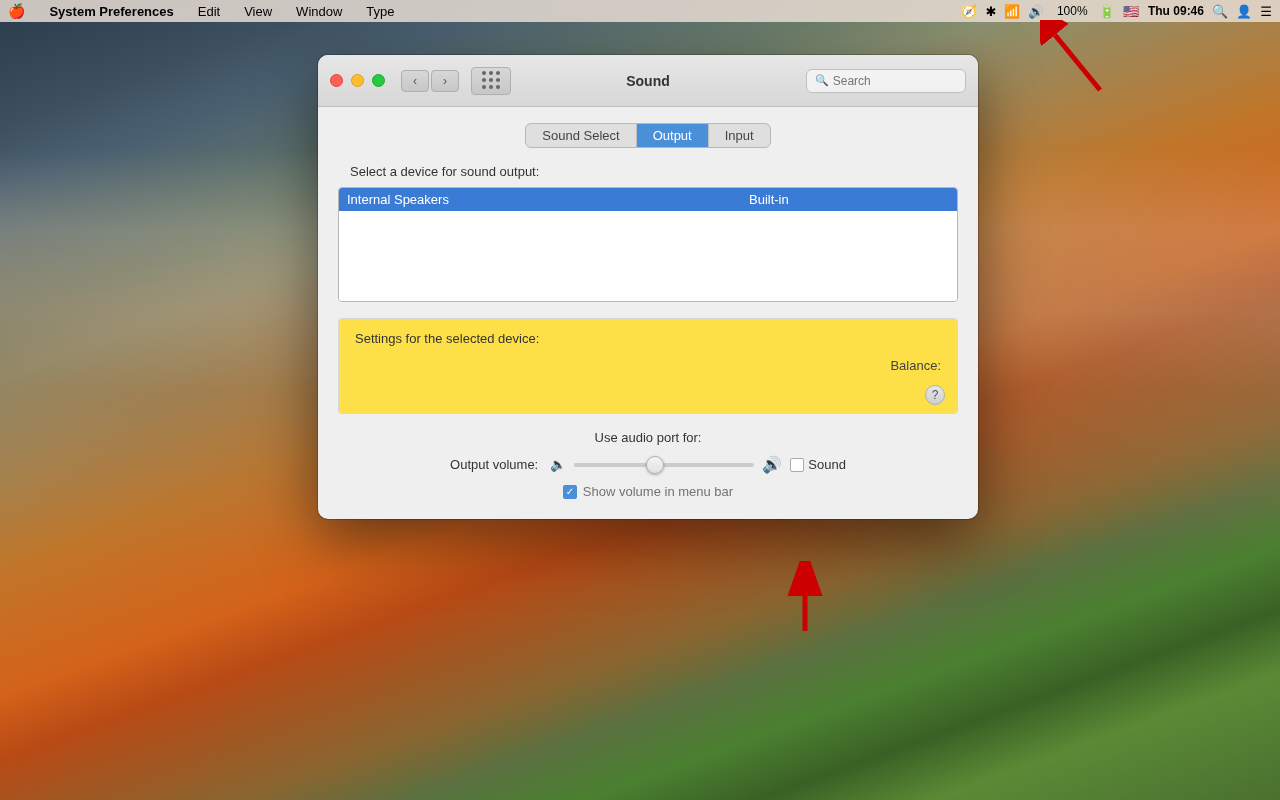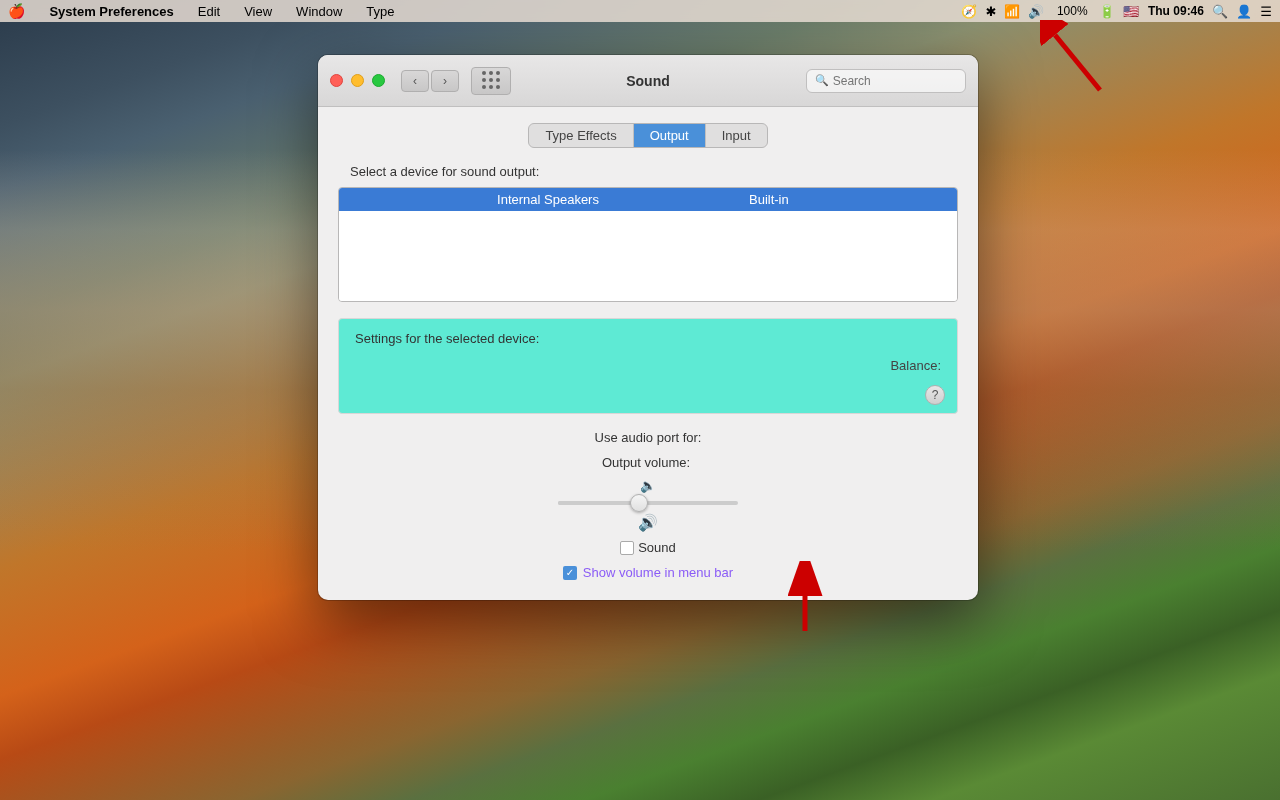--- a/index.html
+++ b/index.html
@@ -316,34 +316,33 @@
     }
     .table-row-selected {
       display: flex;
       background: #3a7bd5;
       padding: 4px 8px;
     }
     .table-row-selected .col-name {
       flex: 1;
       font-size: 13px;
       color: white;
-      text-align: center;
     }
     .table-row-selected .col-type {
       width: 200px;
       font-size: 13px;
       color: white;
     }
     .table-body-empty {
       height: 90px;
     }
 
     
     .settings-section {
-      background: #5eead4;
+      background: #fde047;
       border: 1px solid #d8d7d7;
       border-radius: 4px;
       padding: 12px 16px 40px;
       margin-bottom: 16px;
       position: relative;
     }
     .settings-label {
       font-size: 13px;
       color: #333;
       font-weight: 500;
@@ -446,21 +445,20 @@
       font-size: 16px;
       color: #4a90d9;
     }
 
     .volume-row {
       display: flex;
       align-items: center;
       gap: 8px;
       margin-bottom: 10px;
       justify-content: center;
-      flex-direction: column;
     }
     .volume-label {
       font-size: 13px;
       color: #333;
       margin-right: 4px;
     }
     .volume-icon {
       font-size: 13px;
       color: #555;
     }
@@ -527,21 +525,21 @@
       border-radius: 2px;
       display: flex;
       align-items: center;
       justify-content: center;
       color: white;
       font-size: 10px;
       cursor: pointer;
     }
     .show-volume-label {
       font-size: 13px;
-      color: #8b5cf6;
+      color: #737373;
     }
   </style>
 </head>
 <body>
 
 <div class="desktop"></div>
 
 <div class="mountain-back"></div>
 
 <div class="menubar">
@@ -609,21 +607,21 @@
     <div class="search-box">
       <span class="search-icon-inner">🔍</span>
       <input class="search-input" placeholder="Search" type="text" style="">
     </div>
   </div>
 
   <div class="window-body">
 
     <div class="tabs-container">
       <div class="tabs">
-        <div class="tab">Type Effects</div>
+        <div class="tab">Sound Select</div>
         <div class="tab active">Output</div>
         <div class="tab">Input</div>
       </div>
     </div>
 
     <div class="section-label">Select a device for sound output:</div>
     <div class="device-table">
       <div class="table-body">
         <div class="table-row-selected">
           <span class="col-name">Internal Speakers</span>

